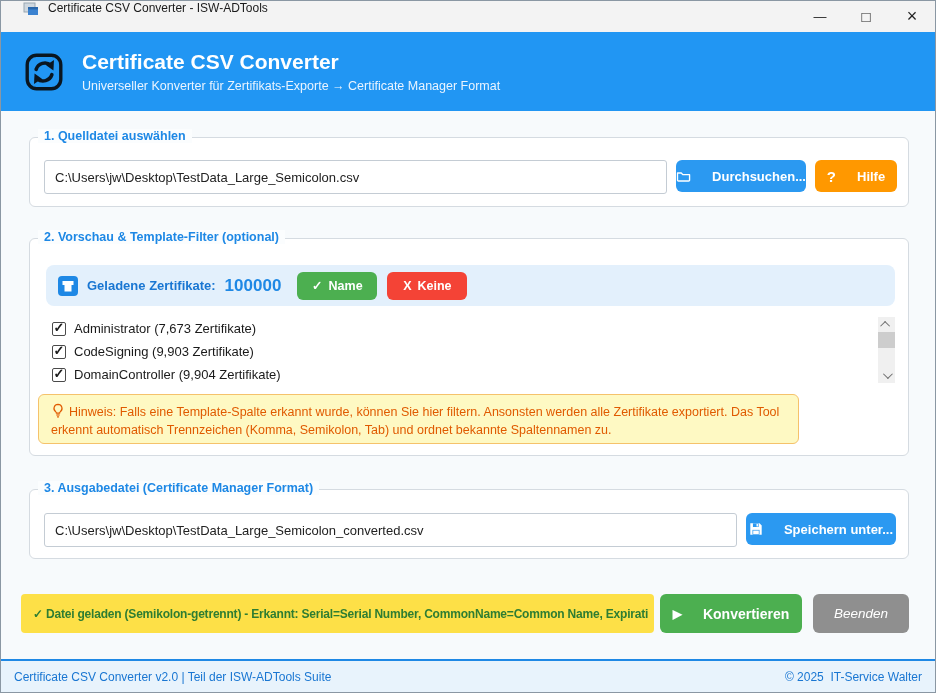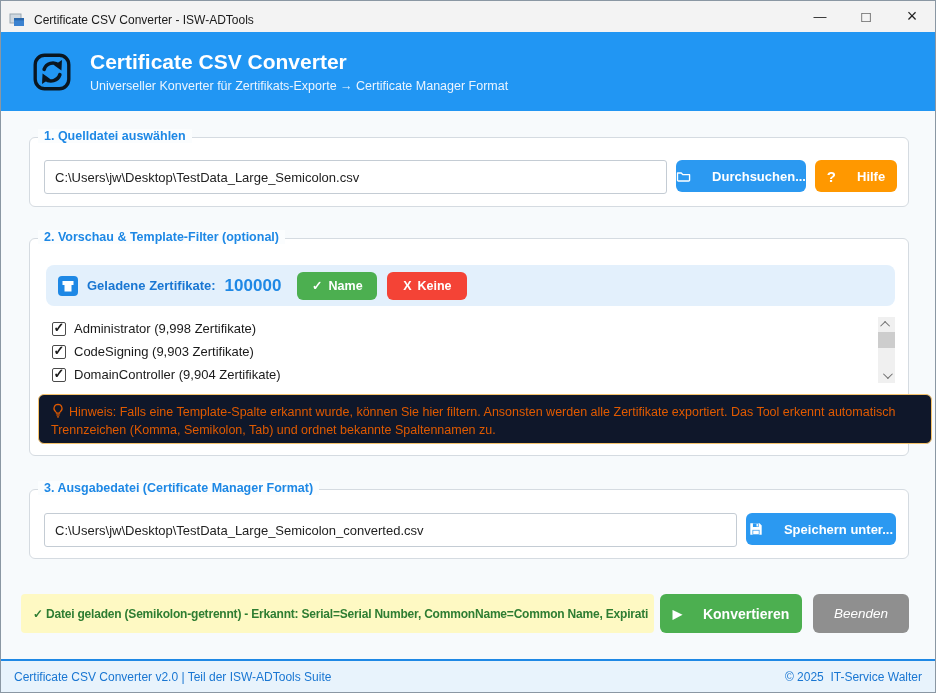--- a/index.html
+++ b/index.html
@@ -4,35 +4,35 @@
 <style>
   * { box-sizing: border-box; margin: 0; padding: 0; font-family: "Liberation Sans", sans-serif; }
   html,body { width: 936px; height: 693px; }
   .window {
     position: relative; width: 936px; height: 693px;
     background: #f7fafc; border: 1px solid #8a97a3; overflow: hidden;
   }
   
   .titlebar {
     position: absolute; top: 0; left: 0; right: 0; height: 37px;
-    background: #f3f3f3; display: flex; align-items: center; padding-left: 8px;
+    background: #f3f3f3; display: flex; padding-left: 22px;
   }
   .titlebar .appicon { width: 16px; height: 16px; margin-right: 9px; }
   .titlebar .title { font-size: 12px; color: #1a1a1a; }
   .winbtns { position: absolute; right: 0; top: 0; height: 31px; display: flex; }
   .winbtn {
     width: 46px; height: 31px; display: flex; align-items: center; justify-content: center;
     font-size: 13px; color: #222; cursor: default;
   }
   .winbtn.max { font-size: 15px; }
   .winbtn.close { font-size: 18px; }
   
   .header {
     position: absolute; top: 31px; left: 0; right: 0; height: 79px;
-    background: #2196f3; display: flex; align-items: center; padding-left: 30px;
+    background: #2196f3; display: flex; align-items: center; padding-left: 22px;
   }
   .header .hicon { width: 42px; height: 42px; margin-right: 17px; }
   .header h1 { font-size: 21px; font-weight: bold; color: #ffffff; line-height: 1.15; }
   .header .sub { font-size: 12.5px; color: #eaf4ff; margin-top: 4px; }
   
   .group {
     position: absolute; left: 28px; width: 880px;
     background: #ffffff; border: 1px solid #d5dbe1; border-radius: 6px;
   }
   .legend {
@@ -92,33 +92,33 @@
     position: absolute; right: 0; top: 0; width: 17px; height: 66px;
     background: #f0f0f0; display: flex; flex-direction: column; align-items: center;
   }
   .sb-arrow { width: 17px; height: 15px; display: flex; align-items: center; justify-content: center; }
   .chev { width: 7px; height: 7px; border-left: 1.6px solid #6f6f6f; border-top: 1.6px solid #6f6f6f; }
   .chev.up   { transform: rotate(45deg)  translateY(2px); }
   .chev.down { transform: rotate(225deg) translateY(2px); }
   .sb-thumb { width: 17px; height: 16px; background: #cdcdcd; }
   .sb-track { flex: 1; }
   .hintbox {
-    position: absolute; left: 8px; top: 155px; width: 894px; height: 50px;
-    background: #0f172a; border: 1px solid #f5c26b; border-radius: 6px;
+    position: absolute; left: 8px; top: 155px; width: 761px; height: 50px;
+    background: #fef9c3; border: 1px solid #f5c26b; border-radius: 6px;
     padding: 8px 12px 0 12px; font-size: 12.5px; color: #e05a00; line-height: 1.45;
   }
   .hintbox svg { vertical-align: -2px; margin-right: 4px; }
   
   #sec3 { top: 488px; height: 70px; }
   #out-input { left: 14px; top: 23px; width: 693px; }
   #save-btn  { left: 716px; top: 23px; width: 150px; height: 32px; }
   
   .statusbar {
     position: absolute; left: 20px; top: 593px; width: 633px; height: 39px;
-    background: #fef9c3; border-radius: 4px; display: flex; align-items: center;
+    background: #fde047; border-radius: 4px; display: flex; align-items: center;
     padding: 0 12px; overflow: hidden;
   }
   .statusbar span {
     font-size: 12px; font-weight: bold; color: #2e7d32; white-space: nowrap;
     letter-spacing: -0.2px;
   }
   #convert-btn { left: 659px; top: 593px; width: 142px; height: 39px; font-size: 14px; }
   #quit-btn    { left: 812px; top: 593px; width: 96px;  height: 39px; font-size: 13.5px; font-style: italic; }
   
   .footer {
@@ -193,21 +193,21 @@
       </button>
       <button class="minibtn" id="none-btn">
         <span>X</span>
         <span>Keine</span>
       </button>
     </div>
 
     <div class="listbox">
       <div class="row">
         <span class="cb"></span>
-        <span class="rlabel">Administrator (9,998 Zertifikate)</span>
+        <span class="rlabel">Administrator (7,673 Zertifikate)</span>
       </div>
       <div class="row">
         <span class="cb"></span>
         <span class="rlabel">CodeSigning (9,903 Zertifikate)</span>
       </div>
       <div class="row">
         <span class="cb"></span>
         <span class="rlabel">DomainController (9,904 Zertifikate)</span>
       </div>
       <div class="scrollbar">

